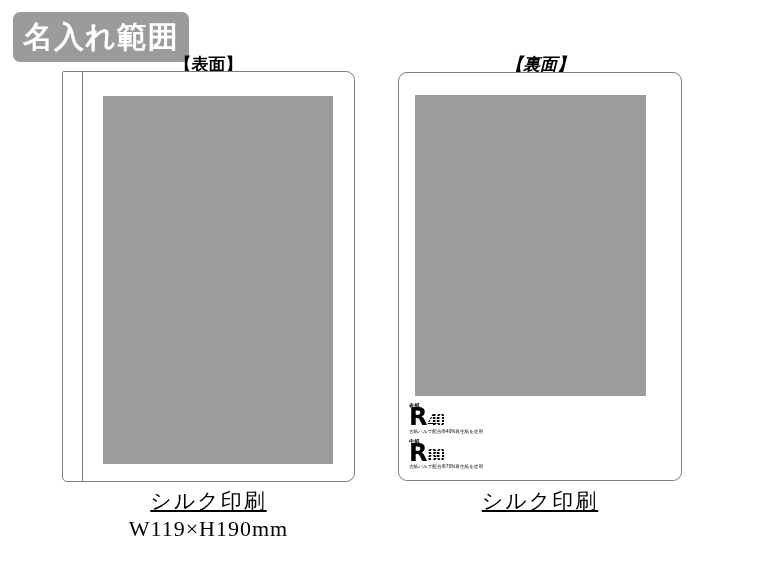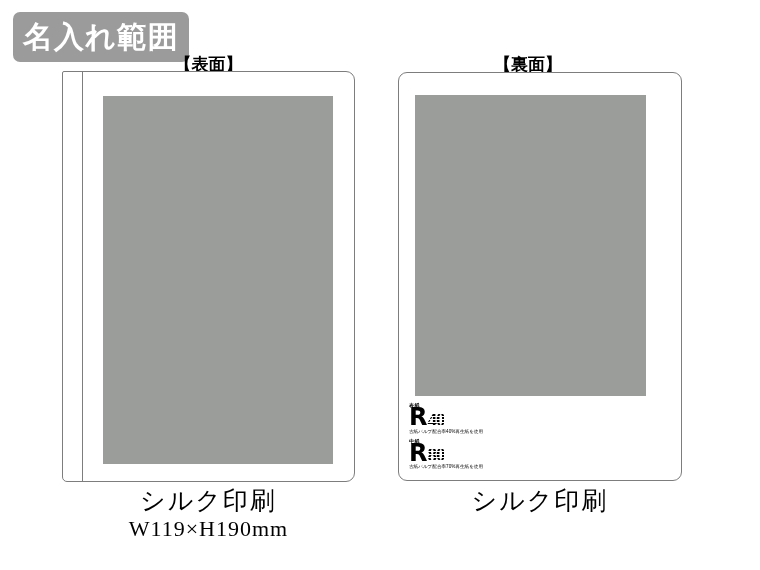--- a/index.html
+++ b/index.html
@@ -32,21 +32,21 @@
   }
 
   .panel-header{
     position:absolute;top:46px;height:20px;
     font-size:17px;font-weight:bold;
     text-align:center;line-height:20px;
     color:#000;
     margin-top:9px;
   }
   .panel-header.front{left:62px;width:293px;}
-  .panel-header.back{left:386px;width:284px;}
+  .panel-header.back{left:398px;width:284px;font-style:italic;}
 
   
   .cover{
     position:absolute;
     background:#ffffff;
     border:1px solid var(--line,#7d7d7d);
   }
   .cover.front{
     left:62px;top:71px;width:293px;height:411px;
     border-radius:2px 9px 9px 5px;
@@ -92,21 +92,21 @@
   }
 
   
   .caption{
     position:absolute;top:487px;text-align:center;
     font-family:"Liberation Serif","DejaVu Serif",serif;
     color:#000;
   }
   .caption.front{left:62px;width:293px;}
   .caption.back{left:398px;width:284px;}
-  .caption .method{font-size:25px;line-height:28px;letter-spacing:2px;}
+  .caption .method{font-size:21px;line-height:28px;letter-spacing:2px;text-decoration:underline;}
   .caption .size{font-size:22px;line-height:28px;letter-spacing:1px;}
 </style>
 </head>
 <body>
 
 <div class="stage">
 
   <div class="badge">名入れ範囲</div>
 
   <div class="panel-header front">【表面】</div>

